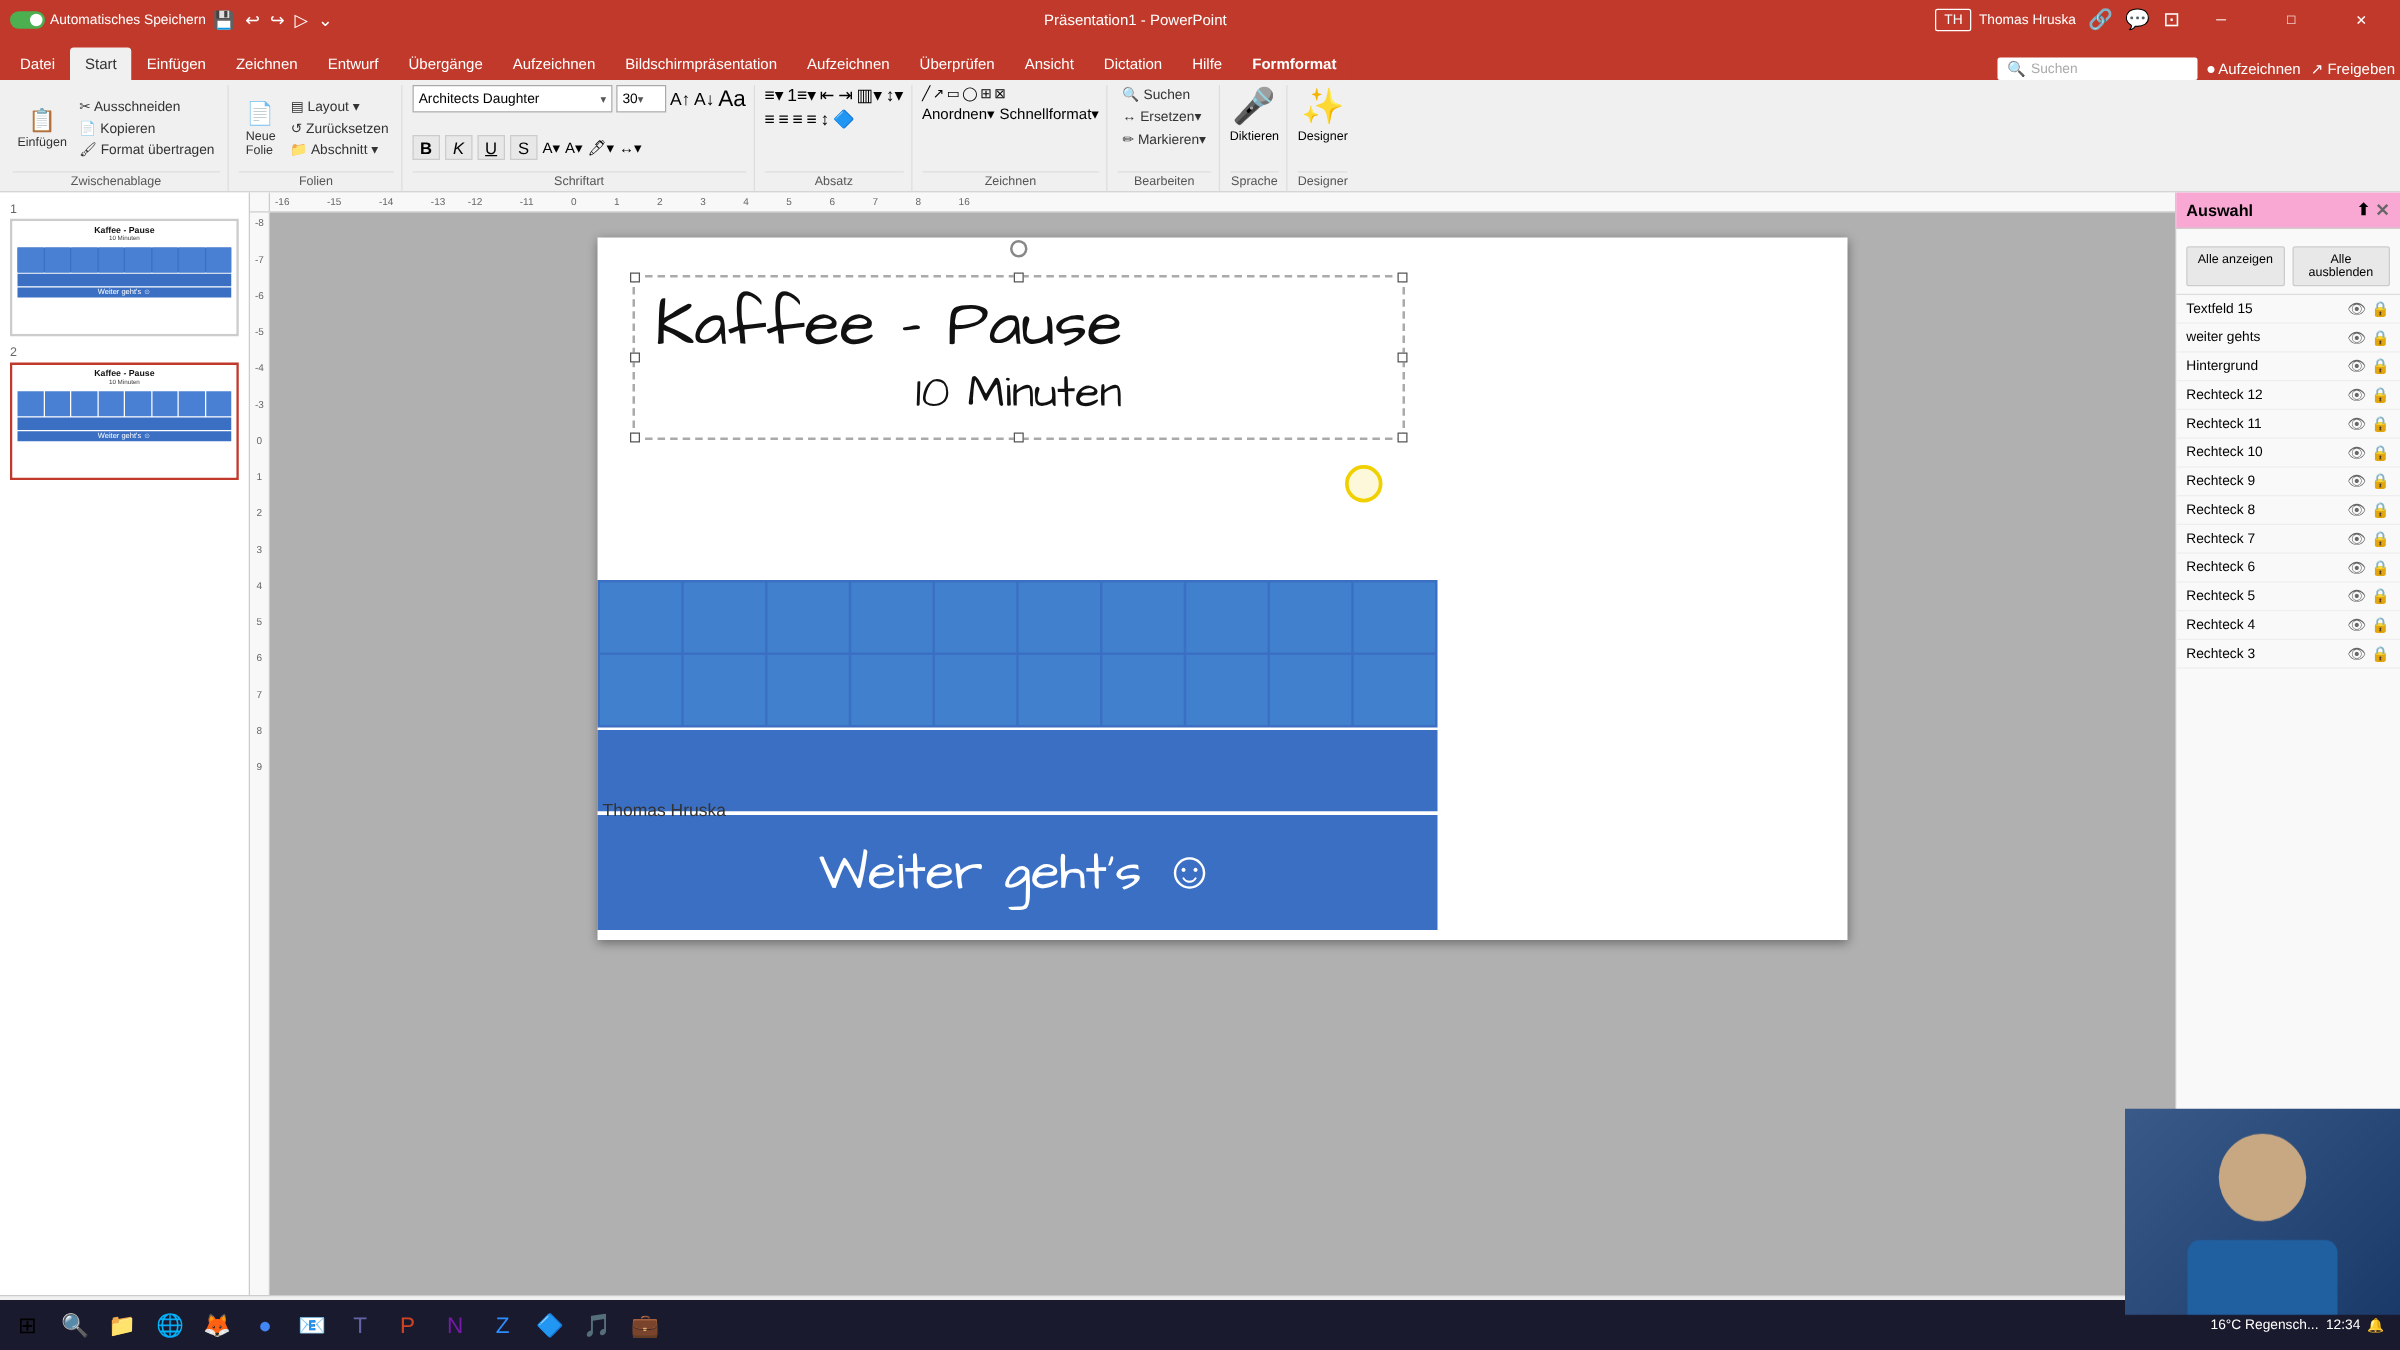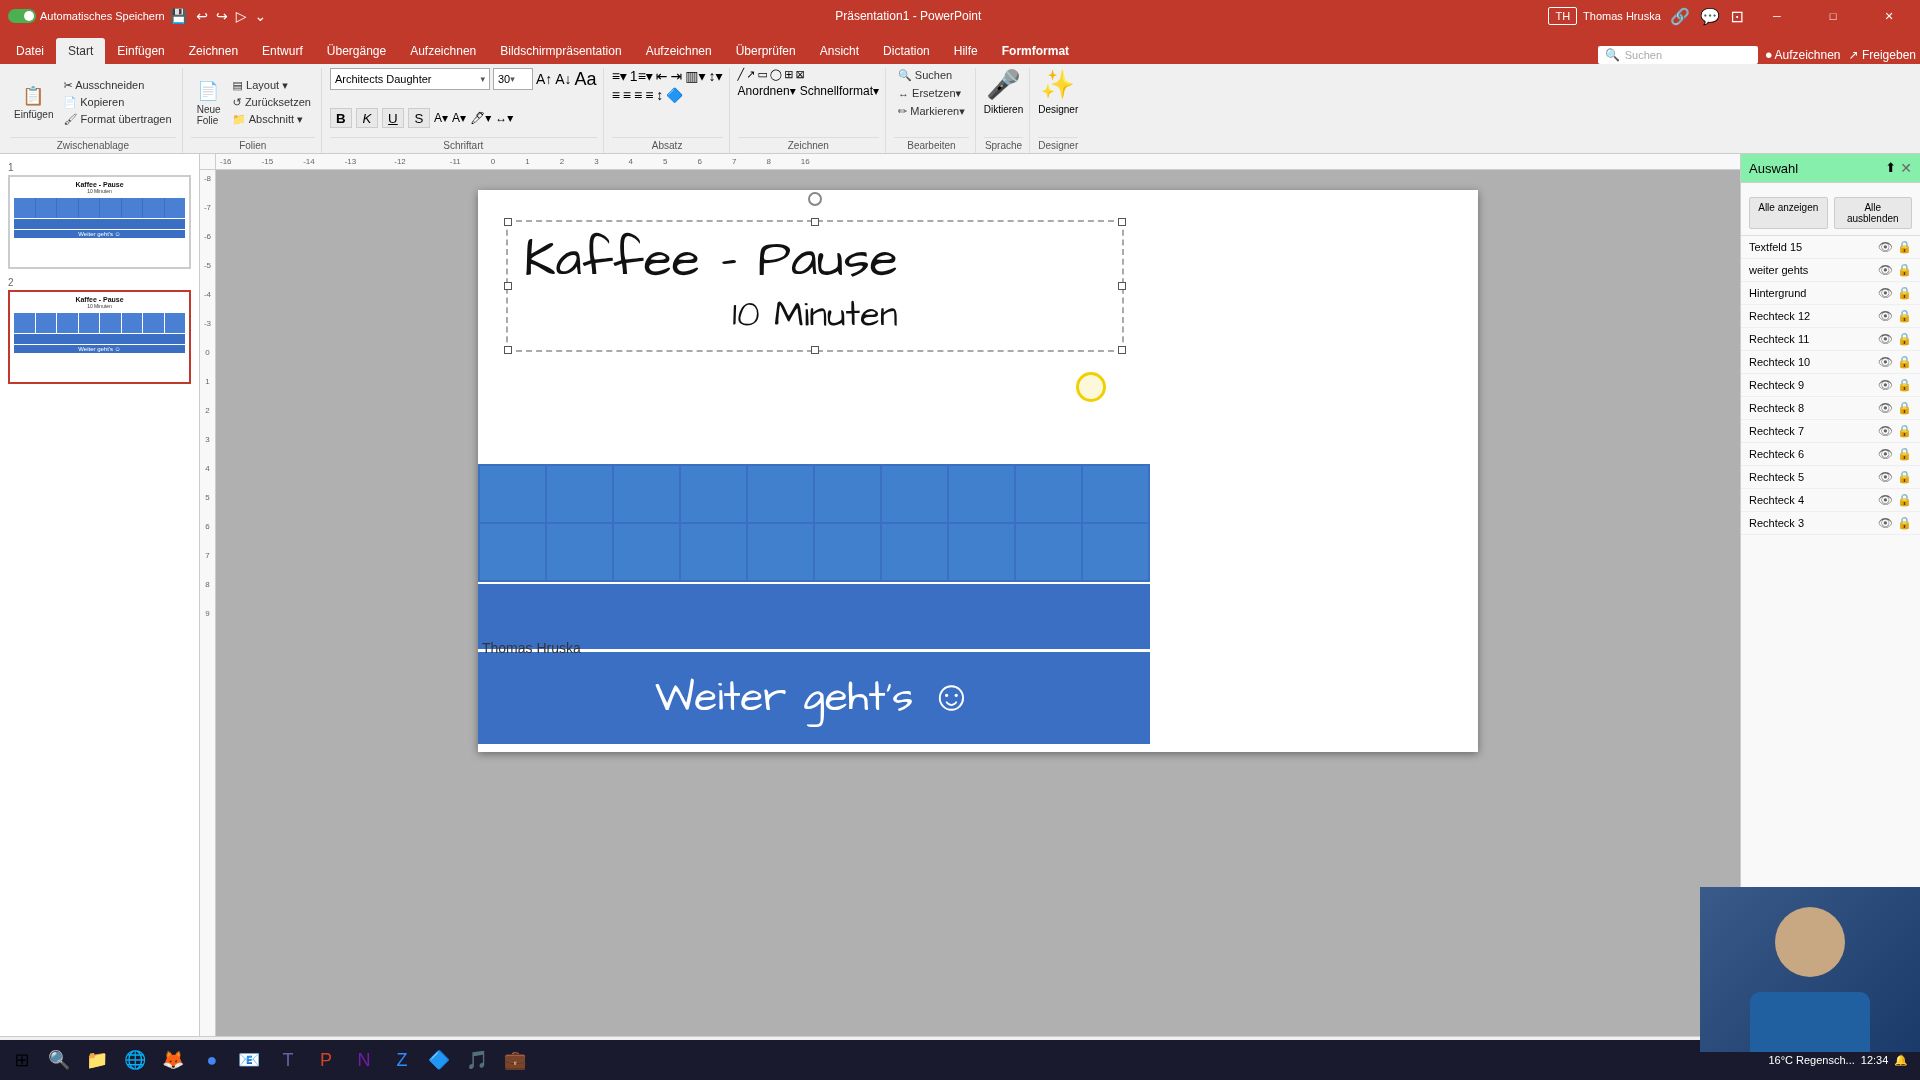--- a/index.html
+++ b/index.html
@@ -203,24 +203,24 @@
 
     
     #right-panel {
       width: 180px;
       background: #f9f9f9;
       border-left: 1px solid #ccc;
       display: flex;
       flex-direction: column;
     }
     #right-panel-header {
-      background: #86efac;
+      background: #f9a8d4;
       padding: 6px 8px;
       font-size: 13px;
-      font-weight: 400;
+      font-weight: 700;
       display: flex;
       align-items: center;
       justify-content: space-between;
       border-bottom: 1px solid #ccc;
       gap: 36px;
     }
     .panel-close { cursor: pointer; font-size: 14px; color: #666; }
     .panel-btns { display: flex; gap: 6px; padding: 6px 8px; border-bottom: 1px solid #ddd; }
     .panel-btn {
       flex: 1;
@@ -660,22 +660,22 @@
     </div>
   </div>
 
   <div style="display:flex;flex-direction:column;flex:1;">
     <div id="ruler-h" style="margin-left:0;">
       <div style="width:16px;background:#f8f8f8;border-right:1px solid #ccc;height:100%;flex-shrink:0;"></div>
       <div style="flex:1;display:flex;align-items:flex-start;padding:0 4px;">
         <span style="margin-right:30px;">-16</span>
         <span style="margin-right:30px;">-15</span>
         <span style="margin-right:30px;">-14</span>
-        <span style="margin-right:38px;">-13</span>
-        <span style="margin-right:44px;">-12</span>
+        <span style="margin-right:18px;">-13</span>
+        <span style="margin-right:30px;">-12</span>
         <span style="margin-right:30px;">-11</span>
         <span style="margin-right:30px;">0</span>
         <span style="margin-right:30px;">1</span>
         <span style="margin-right:30px;">2</span>
         <span style="margin-right:30px;">3</span>
         <span style="margin-right:30px;">4</span>
         <span style="margin-right:30px;">5</span>
         <span style="margin-right:30px;">6</span>
         <span style="margin-right:30px;">7</span>
         <span style="margin-right:30px;">8</span>

